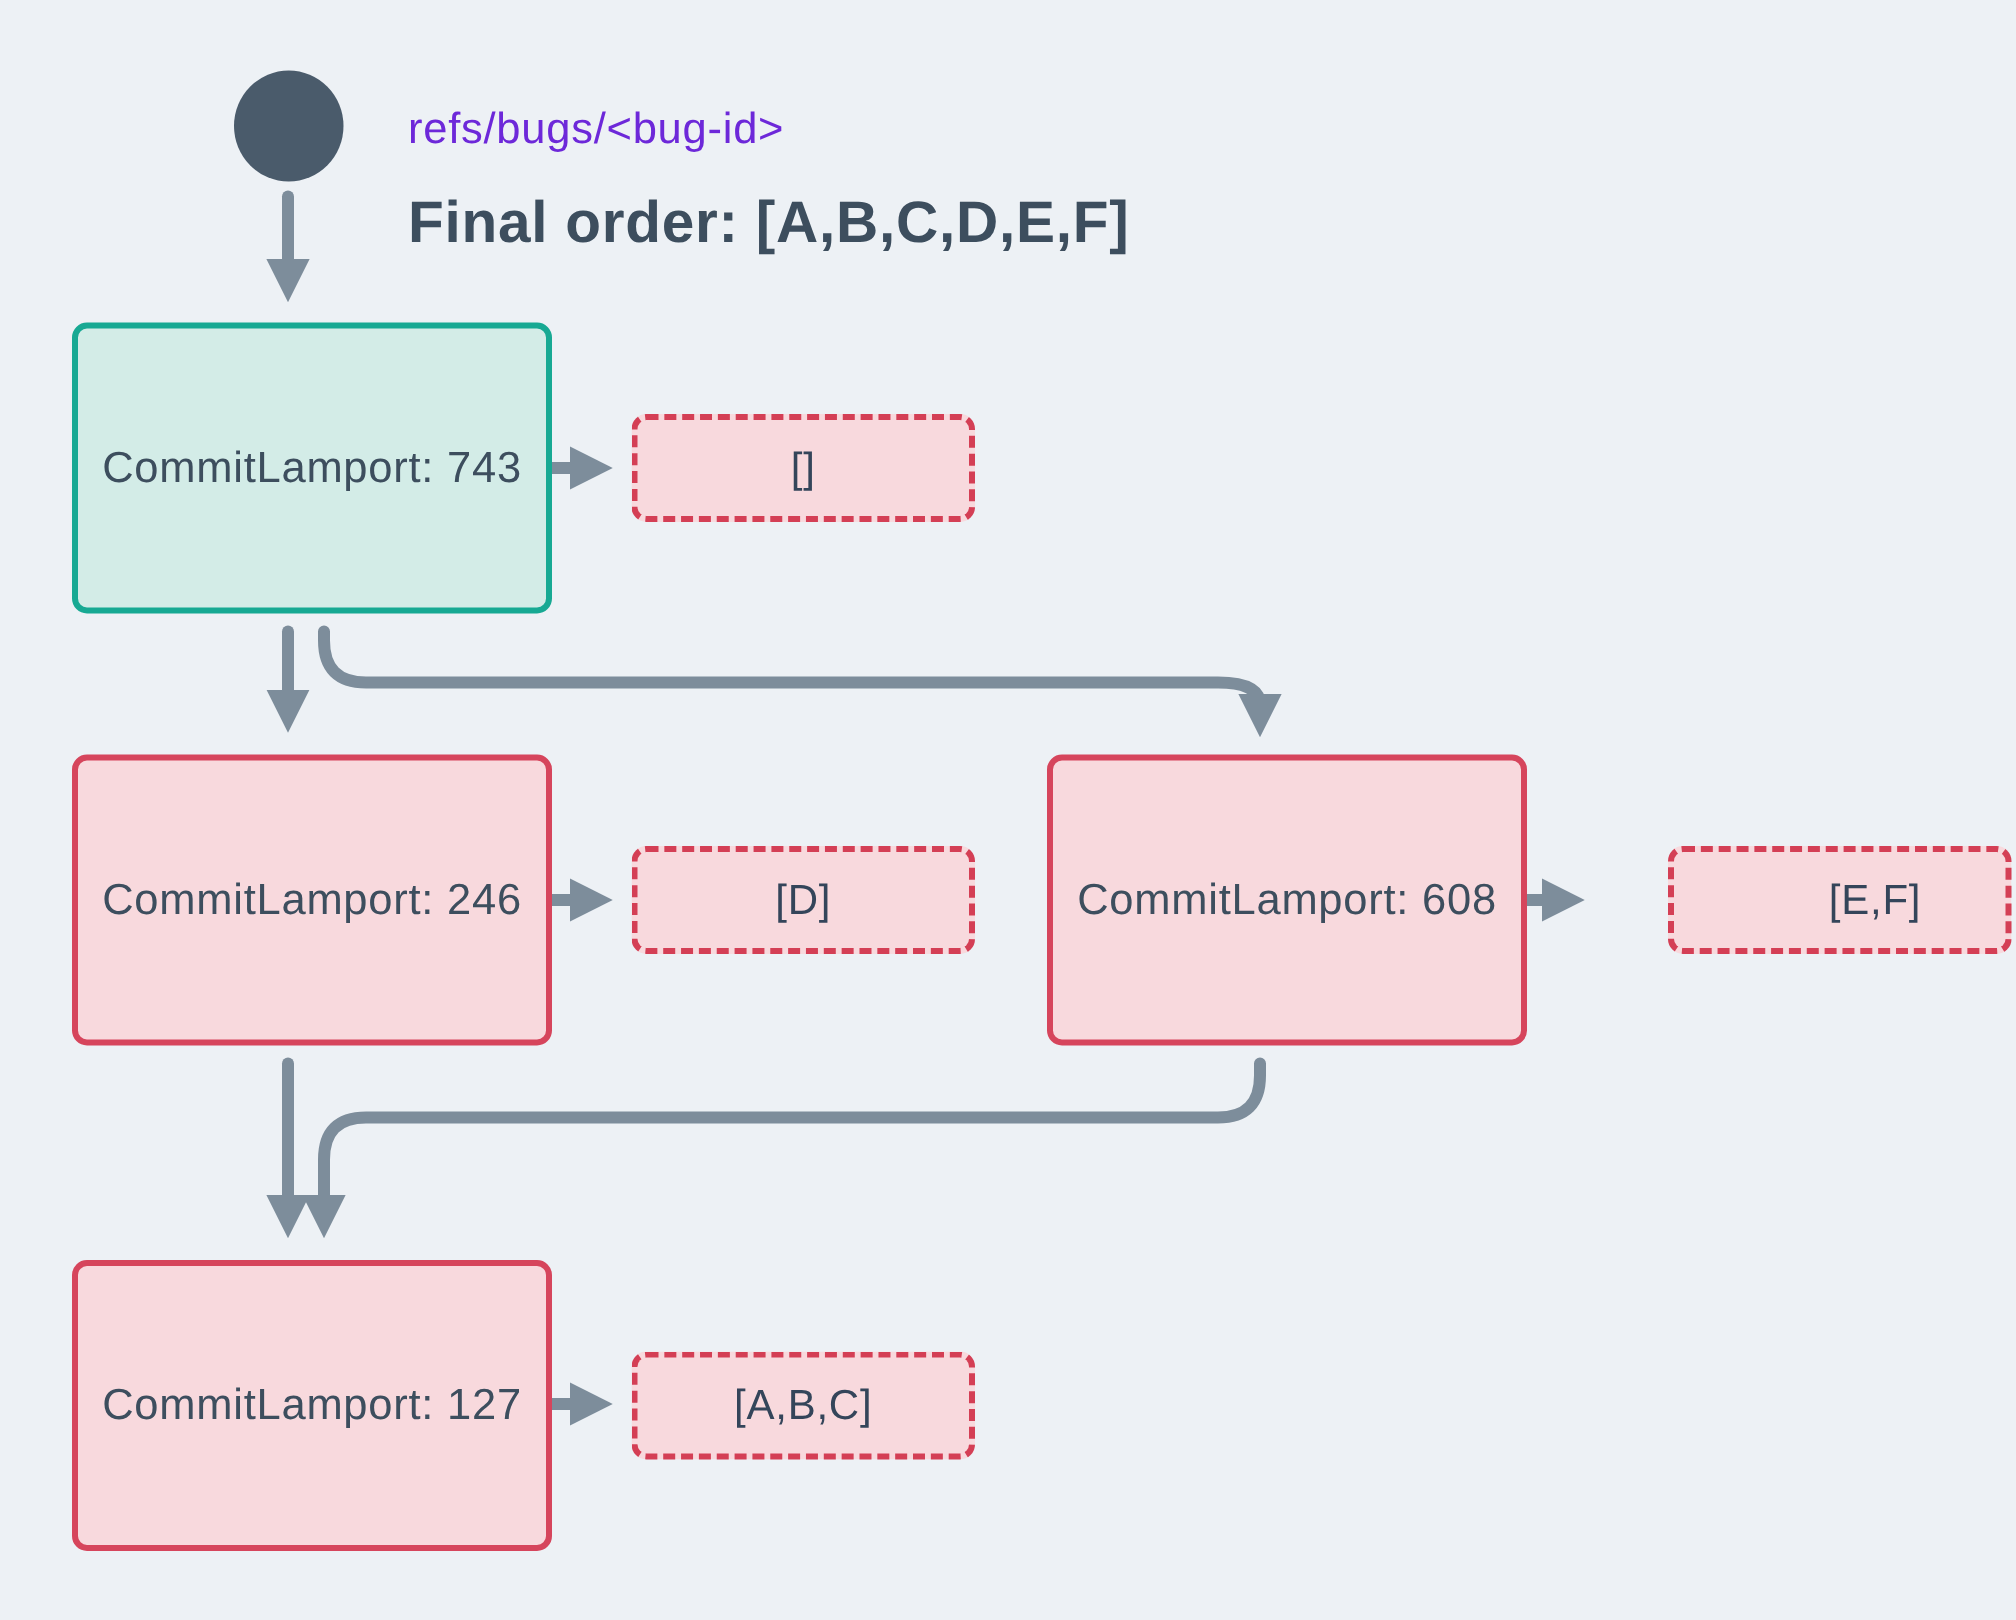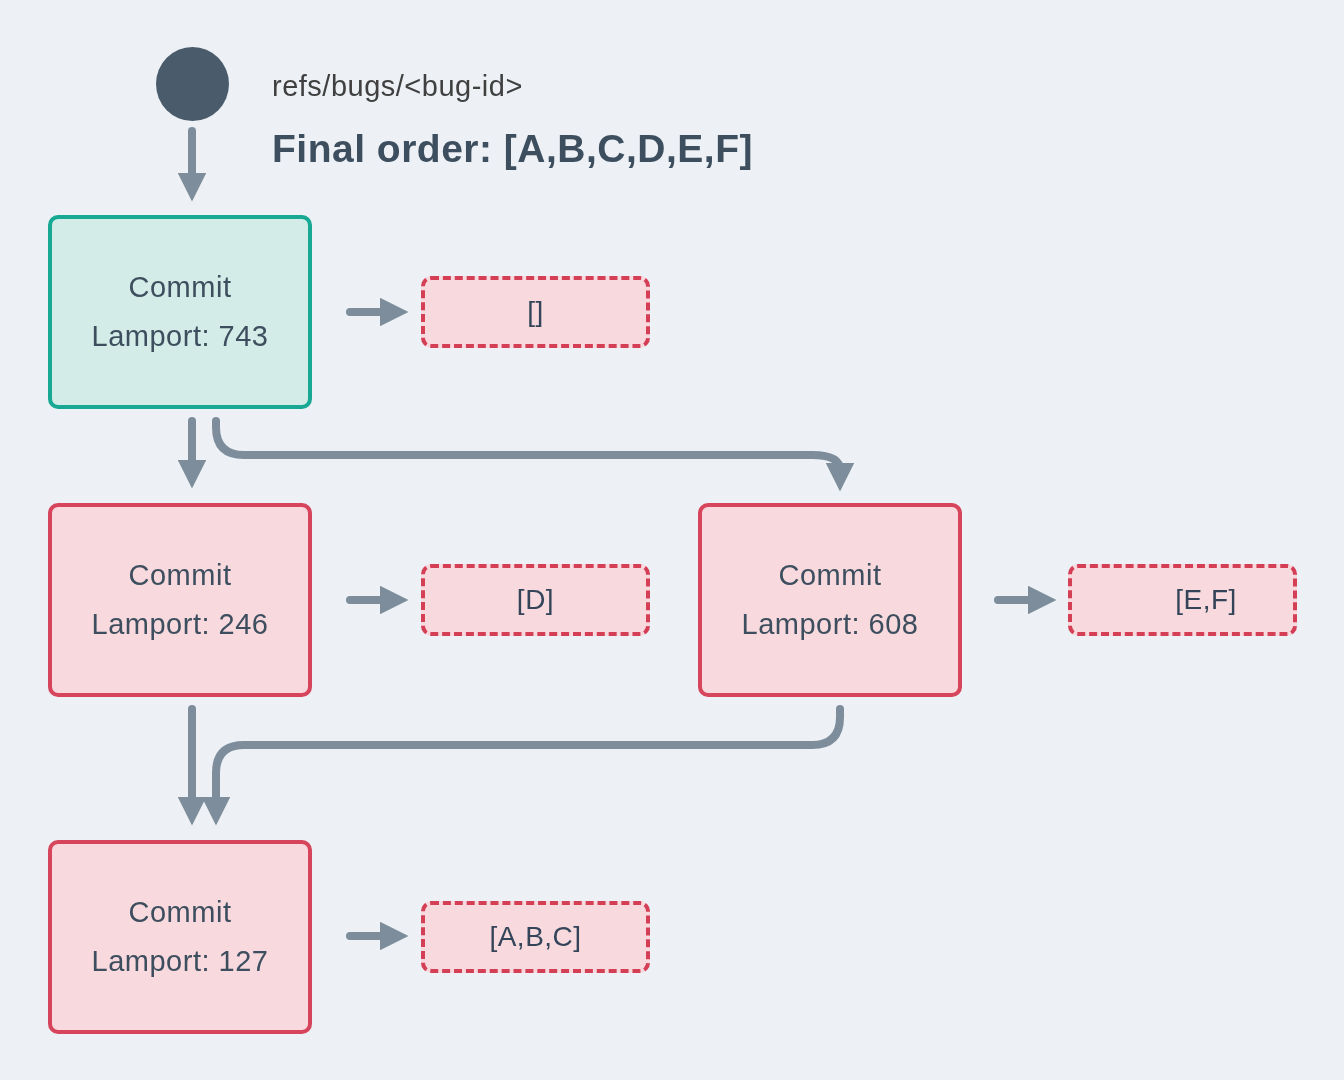--- a/index.html
+++ b/index.html
@@ -20,40 +20,39 @@
     left: 156px; top: 47px;
     width: 73px; height: 74px;
     border-radius: 50%;
     background: #4a5b6b;
   }
   .ref-label {
     position: absolute;
     left: 272px; top: 70px;
     font-size: 29px;
     letter-spacing: 0.5px;
-    color: #404040;
+    color: #6d28d9;
     white-space: nowrap;
   }
   .final-order {
     position: absolute;
     left: 272px; top: 127px;
     font-size: 39px;
     font-weight: bold;
     letter-spacing: 0.5px;
     color: #3d4e5e;
     white-space: nowrap;
   }
 
   .commit-box {
     position: absolute;
-    width: 264px; height: 194px;
+    width: 320px; height: 194px;
     border-radius: 10px;
     border: 4px solid;
     display: flex;
-    flex-direction: column;
     align-items: center;
     justify-content: center;
     text-align: center;
     font-size: 29px;
     line-height: 49px;
     letter-spacing: 0.5px;
   }
   .commit-box.teal { border-color: #17a993; background: #d3ece7; }
   .commit-box.pink { border-color: #d6455c; background: #f8d9dd; }
   .pos-n1 { left: 48px; top: 215px; }
@@ -69,21 +68,21 @@
     background: #f8d9dd;
     display: flex;
     align-items: center;
     justify-content: center;
     font-size: 28px;
     letter-spacing: 0.5px;
     color: #34455a;
   }
   .pos-b1 { left: 421px; top: 276px; }
   .pos-b2 { left: 421px; top: 564px; }
-  .pos-b3 { left: 1068px; top: 564px; padding-left: 47px; }
+  .pos-b3 { left: 1112px; top: 564px; padding-left: 47px; }
   .pos-b4 { left: 421px; top: 901px; }
 </style>
 </head>
 <body>
 
 <div class="canvas">
 
   <svg class="edges" width="1344" height="1080" viewBox="0 0 1344 1080" xmlns="http://www.w3.org/2000/svg">
     <defs>
       <marker id="arrow" viewBox="0 0 10 10" refX="6" refY="5" markerWidth="3.6" markerHeight="3.6" orient="auto-start-reverse">

